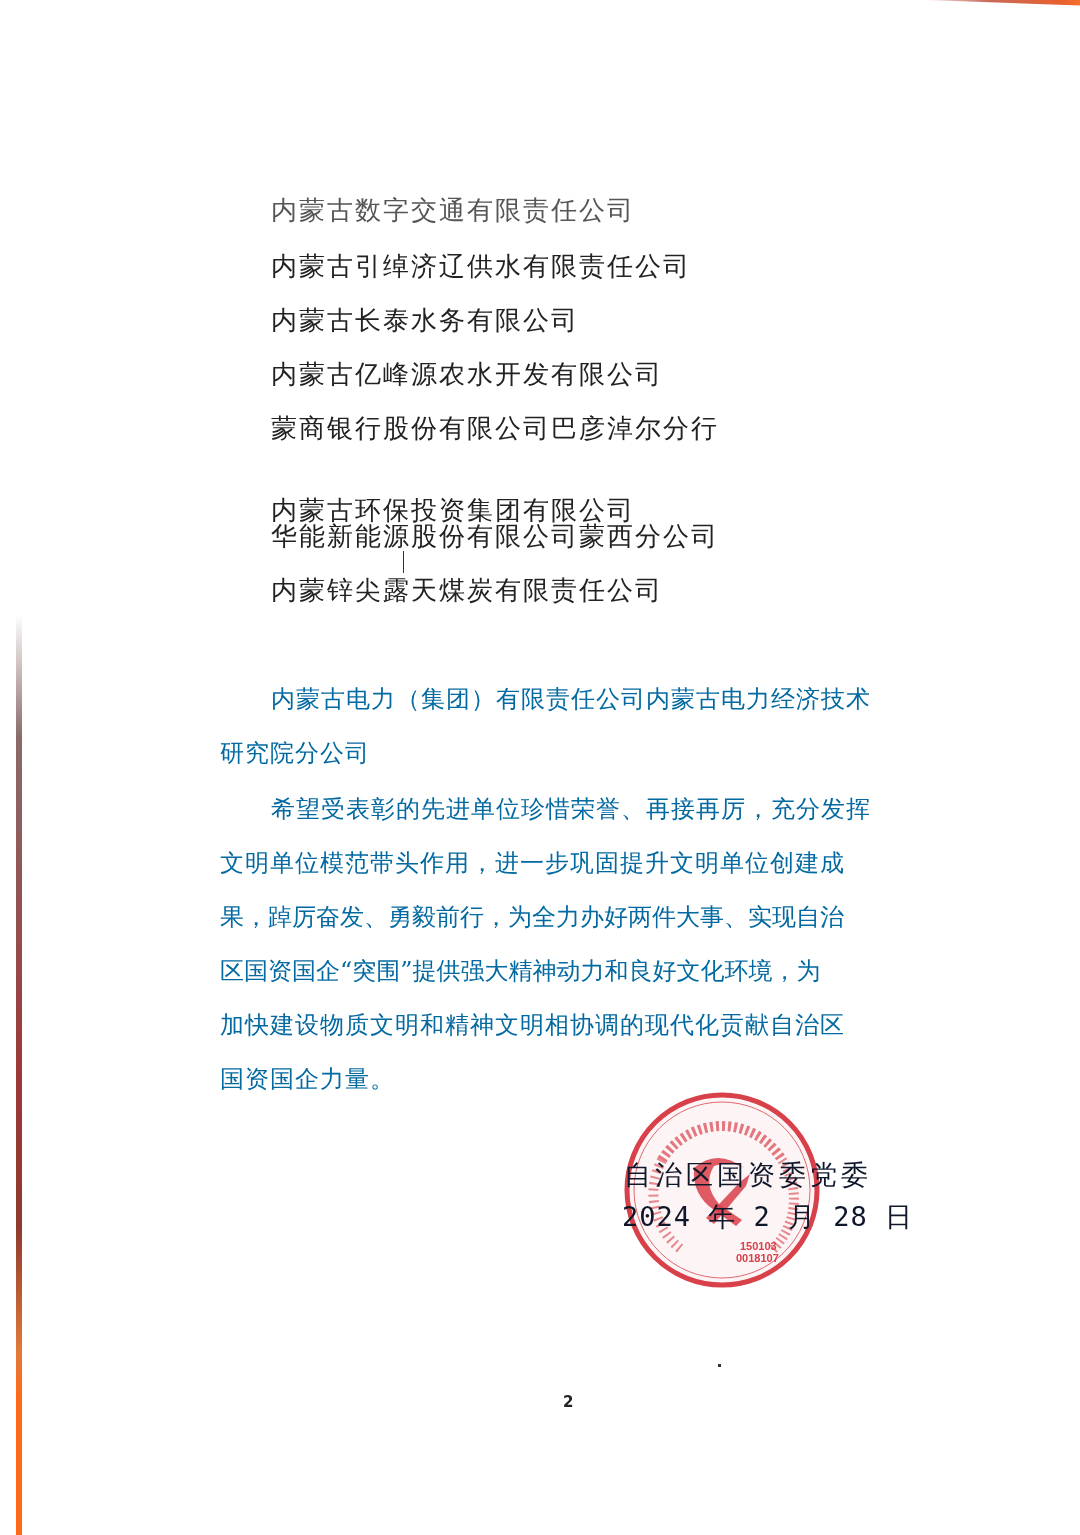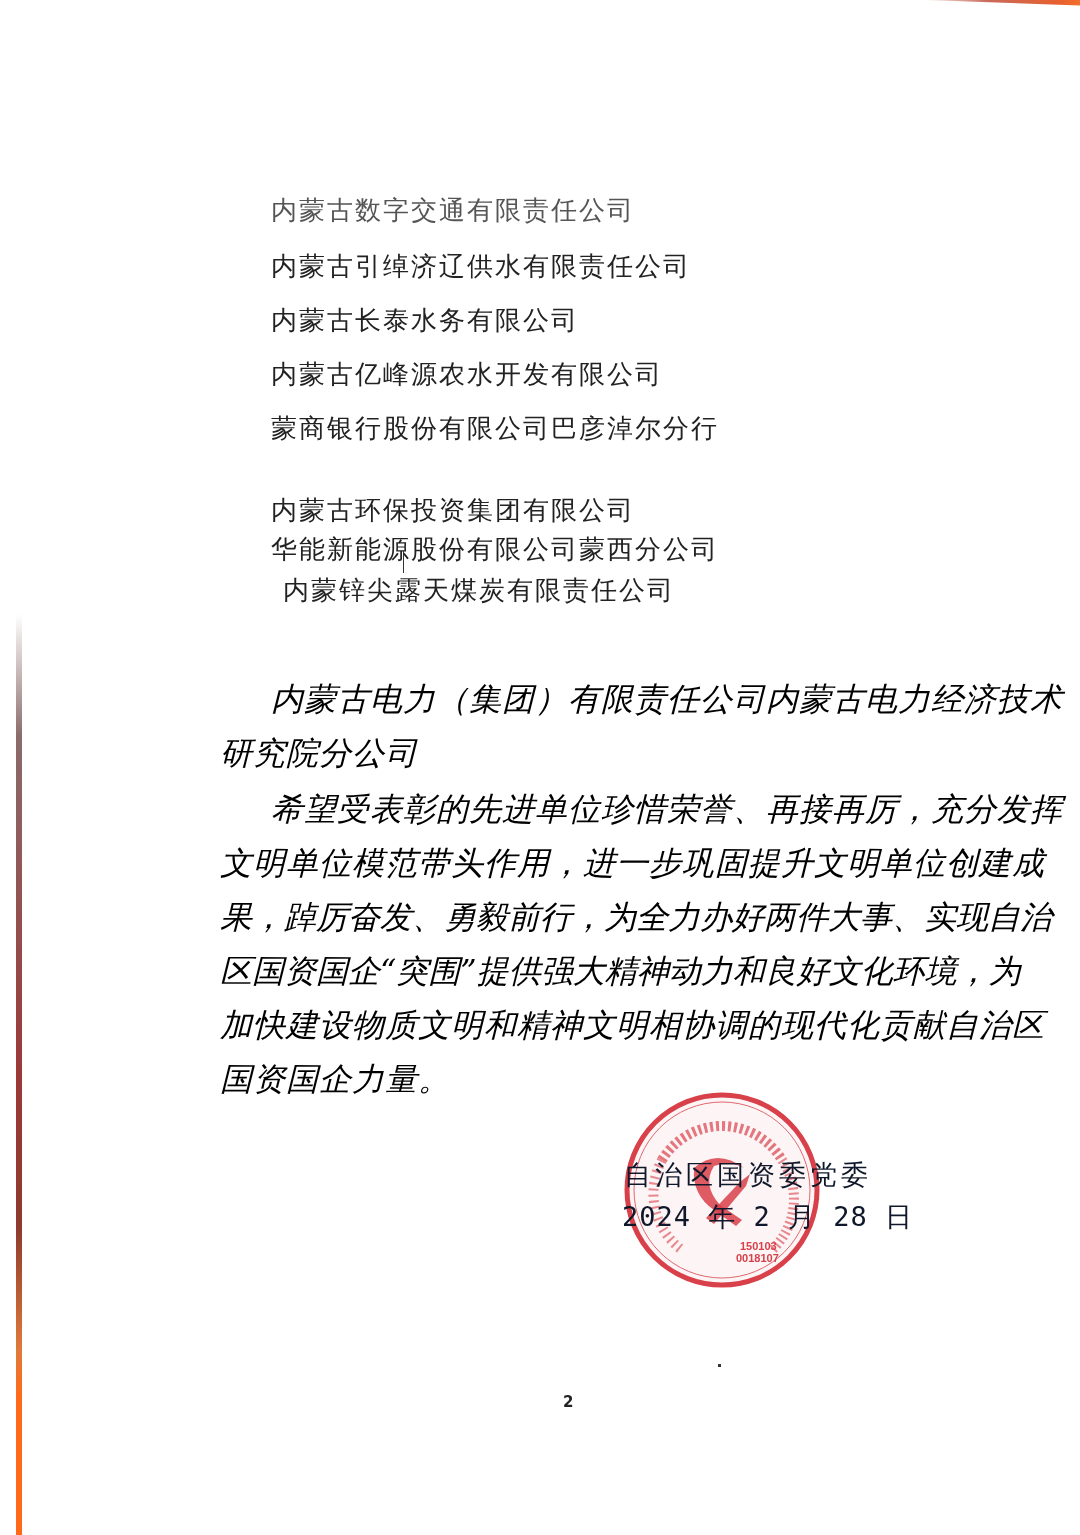--- a/index.html
+++ b/index.html
@@ -22,21 +22,21 @@
   .list-item {
     position: absolute; left: 255px; font-size: 26px; letter-spacing: 2px;
     color: #222; white-space: nowrap; line-height: 34px;
   }
   .list-item.faint { color: #555; }
   .heading {
     position: absolute; left: 255px; top: 628px; font-family: "DejaVu Sans", "Liberation Sans", sans-serif;
     font-weight: bold; font-size: 26px; letter-spacing: 0.5px; color: #111; white-space: nowrap; line-height: 34px;
   }
   .para-line {
-    position: absolute; font-size: 32px; color: #000000; white-space: nowrap; line-height: 34px; font-style: italic;
+    position: absolute; font-size: 24px; color: #0369a1; white-space: nowrap; line-height: 34px;
   }
   .stamp {
     position: absolute; left: 606px; top: 1090px; width: 200px; height: 200px;
   }
   .sig {
     position: absolute; font-size: 27px; color: #0f172a; white-space: nowrap; letter-spacing: 4px; line-height: 34px;
   }
   .page-num {
     position: absolute; left: 547px; top: 1393px; font-family: "DejaVu Sans", "Liberation Sans", sans-serif;
     font-size: 15px; font-weight: bold; color: #222;
@@ -51,22 +51,22 @@
   <div class="edge-left"></div>
   <div class="edge-top"></div>
 
   <div>
     <div class="list-item faint" style="top:193px;">内蒙古数字交通有限责任公司</div>
     <div class="list-item" style="top:249px;text-align:center;">内蒙古引绰济辽供水有限责任公司</div>
     <div class="list-item" style="top:303px;">内蒙古长泰水务有限公司</div>
     <div class="list-item" style="top:357px;">内蒙古亿峰源农水开发有限公司</div>
     <div class="list-item" style="top:411px;">蒙商银行股份有限公司巴彦淖尔分行</div>
     <div class="list-item" style="top:465px;margin-top:28px;">内蒙古环保投资集团有限公司</div>
-    <div class="list-item" style="top:519px;margin-top:13px;">华能新能源股份有限公司蒙西分公司</div>
-    <div class="list-item" style="top:573px;margin-left:12px;">内蒙锌尖露天煤炭有限责任公司</div>
+    <div class="list-item" style="top:519px;">华能新能源股份有限公司蒙西分公司</div>
+    <div class="list-item" style="top:573px;">内蒙锌尖露天煤炭有限责任公司</div>
   </div>
   <div class="scanline"></div>
 
 
   <div class="para-line" style="left:255px; top:682px; letter-spacing:1px;">内蒙古电力（集团）有限责任公司内蒙古电力经济技术</div>
   <div class="para-line" style="left:204px; top:736px; letter-spacing:1px;">研究院分公司</div>
 
   <div>
     <div class="para-line" style="left:255px; top:792px; letter-spacing:1px;">希望受表彰的先进单位珍惜荣誉、再接再厉，充分发挥</div>
     <div class="para-line" style="left:204px; top:846px; letter-spacing:1px;">文明单位模范带头作用，进一步巩固提升文明单位创建成</div>

